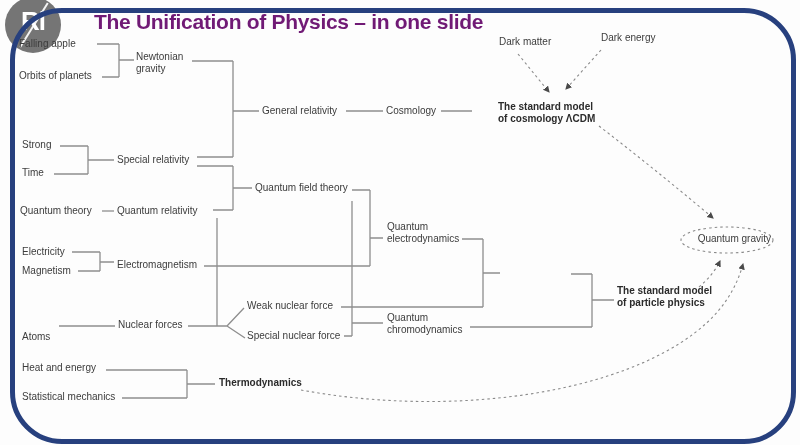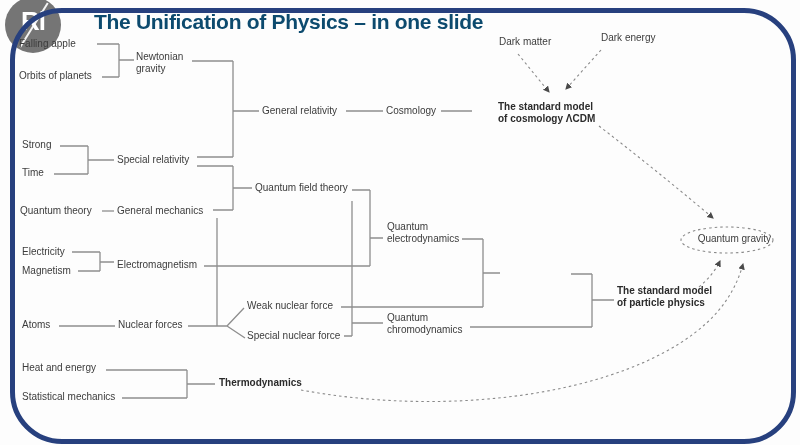--- a/index.html
+++ b/index.html
@@ -20,21 +20,21 @@
   #logo .slash{
     position:absolute;left:28px;top:2px;width:2px;height:52px;background:rgba(255,255,255,.92);
     transform:rotate(32deg);
   }
   #logo .ri{
     position:absolute;left:0;top:9px;width:56px;text-align:center;
     color:#fff;font-weight:bold;font-size:26px;letter-spacing:-1px;
   }
   #title{
     position:absolute;left:94px;top:10px;z-index:4;
-    color:#0c4a6e;font-weight:bold;font-size:21px;letter-spacing:-0.3px;white-space:nowrap;
+    color:#701a75;font-weight:bold;font-size:21px;letter-spacing:-0.3px;white-space:nowrap;
   }
   svg.lines{position:absolute;left:0;top:0;z-index:3;}
   .node{
     position:absolute;z-index:4;font-size:10px;line-height:1.2;color:#3c3c3c;
     white-space:pre-line;
   }
   .bold{font-weight:bold;color:#2b2b2b;}
   .center{text-align:right;}
 </style>
 </head>
@@ -123,26 +123,26 @@
   <div class="node" style="left:262px;top:105px">General relativity</div>
   <div class="node" style="left:386px;top:105px">Cosmology</div>
   <div class="node bold" style="left:498px;top:101px">The standard model
 of cosmology ΛCDM</div>
   <div class="node" style="left:499px;top:36px">Dark matter</div>
   <div class="node" style="left:601px;top:32px">Dark energy</div>
   <div class="node" style="left:22px;top:139px">Strong</div>
   <div class="node" style="left:22px;top:167px">Time</div>
   <div class="node" style="left:117px;top:154px">Special relativity</div>
   <div class="node" style="left:20px;top:205px">Quantum theory</div>
-  <div class="node" style="left:117px;top:205px">General mechanics</div>
+  <div class="node" style="left:117px;top:205px">Quantum relativity</div>
   <div class="node" style="left:255px;top:182px">Quantum field theory</div>
   <div class="node" style="left:22px;top:246px">Electricity</div>
   <div class="node" style="left:22px;top:265px">Magnetism</div>
   <div class="node" style="left:117px;top:259px">Electromagnetism</div>
-  <div class="node" style="left:22px;top:319px">Atoms</div>
+  <div class="node" style="left:22px;top:331px">Atoms</div>
   <div class="node" style="left:118px;top:319px">Nuclear forces</div>
   <div class="node" style="left:247px;top:300px">Weak nuclear force</div>
   <div class="node" style="left:247px;top:330px">Special nuclear force</div>
   <div class="node" style="left:387px;top:221px">Quantum
 electrodynamics</div>
   <div class="node" style="left:387px;top:312px">Quantum
 chromodynamics</div>
   <div class="node bold" style="left:617px;top:285px">The standard model
 of particle physics</div>
   <div class="node center" style="left:683px;top:233px;width:88px">Quantum gravity</div>

